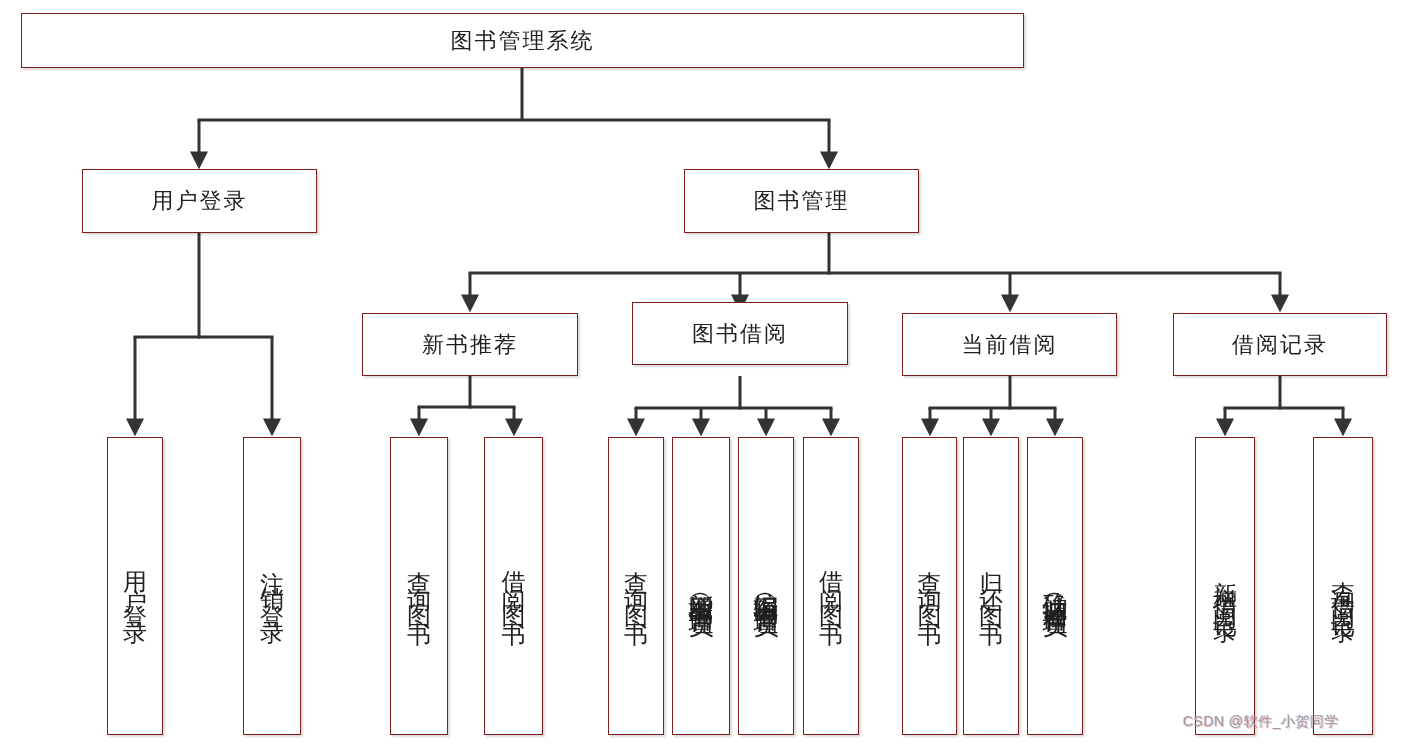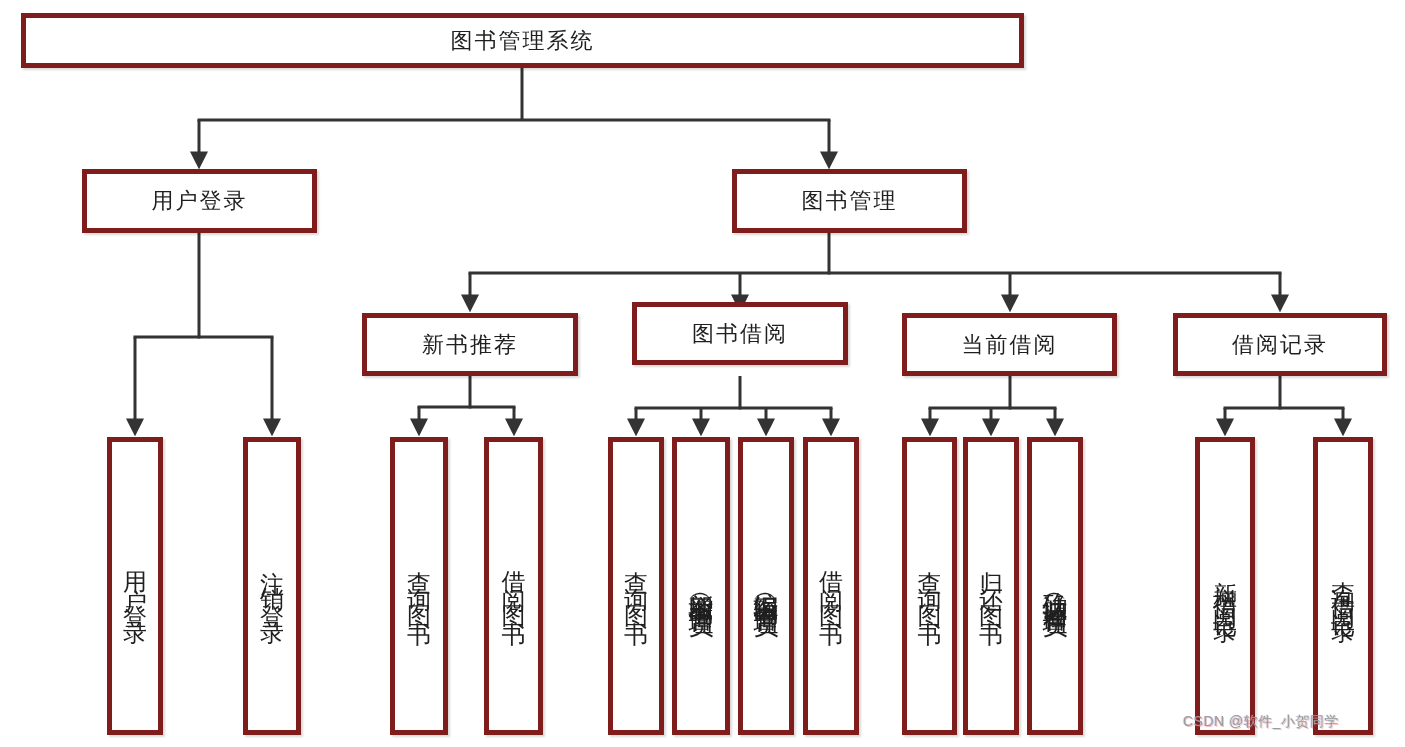--- a/index.html
+++ b/index.html
@@ -11,37 +11,37 @@
   html,body{margin:0;padding:0;background:var(--bg);}
   .stage{
     position:relative;width:1405px;height:747px;background:var(--bg);
     font-family:"Liberation Sans","DejaVu Sans",sans-serif;
     color:var(--text);overflow:hidden;
   }
   .connectors{position:absolute;left:0;top:0;z-index:1;}
   .connectors line{stroke:var(--line);stroke-width:3;}
   .node{
     position:absolute;box-sizing:border-box;z-index:2;
-    border:5px solid #7f1d1d;background:#fff;
+    border:1px solid #7f1d1d;background:#fff;
     display:flex;align-items:center;justify-content:center;
     box-shadow:2px 2px 2px rgba(0,0,0,0.15);
     color:var(--text);
   }
   .hnode{font-size:22px;letter-spacing:2px;white-space:nowrap;}
   .leaf-label{
     writing-mode:vertical-rl;text-orientation:mixed;
     font-size:24px;line-height:1;white-space:nowrap;
   }
   .ls-wide{letter-spacing:17px;}
   .ls-med{letter-spacing:8px;}
   .ls-narrow{letter-spacing:3px;font-size:25px;}
   
   .n-root{left:21px;top:13px;width:1003px;height:55px;}
   .n-l2a{left:82px;top:169px;width:235px;height:64px;}
-  .n-l2b{left:732px;top:169px;width:235px;height:64px;}
+  .n-l2b{left:684px;top:169px;width:235px;height:64px;}
   .n-l3a{left:362px;top:313px;width:216px;height:63px;text-align:right;}
   .n-l3b{left:632px;top:302px;width:216px;height:63px;}
   .n-l3c{left:902px;top:313px;width:215px;height:63px;}
   .n-l3d{left:1173px;top:313px;width:214px;height:63px;}
   .leaf{top:437px;height:298px;}
   .n-f0{left:107px;width:56px;}
   .n-f1{left:243px;width:58px;}
   .n-f2{left:390px;width:58px;}
   .n-f3{left:484px;width:59px;}
   .n-f4{left:608px;width:56px;}

